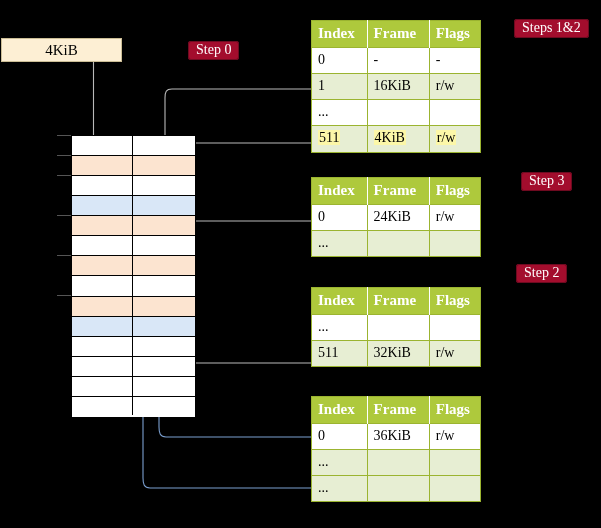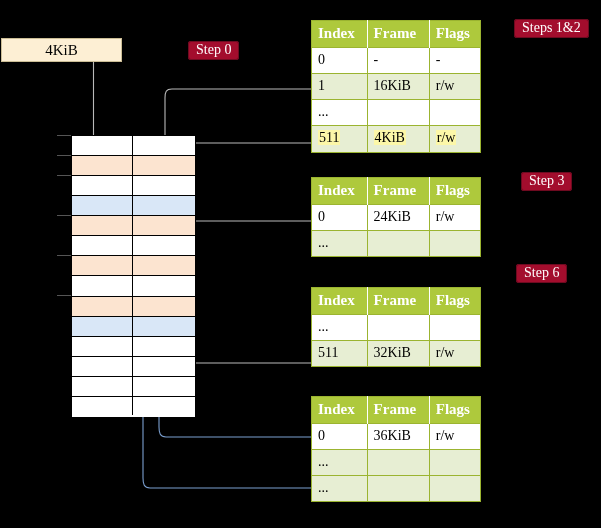--- a/index.html
+++ b/index.html
@@ -91,21 +91,21 @@
   <div class="badge" style="left:188px;top:41px;justify-content:center;">
       <span>Step 0</span>
     </div>
   <div class="badge" style="left:514px;top:19px;">
       <span>Steps 1&amp;2</span>
     </div>
   <div class="badge" style="left:521px;top:172px;">
       <span>Step 3</span>
     </div>
   <div class="badge" style="left:516px;top:264px;">
-      <span>Step 6</span>
+      <span>Step 2</span>
     </div>
 
   <div class="memcol" id="memcol" style="left:71px;top:135px;width:125px;height:281px;">
     <div class="vdiv" style="left:60px;"></div>
   <div class="memrow" style="height: 20.0714px; background: rgb(255, 255, 255);"></div>
       <div class="memrow" style="height: 20.0714px; background: rgb(252, 228, 208);"></div>
       <div class="memrow" style="height: 20.0714px; background: rgb(255, 255, 255);"></div>
       <div class="memrow" style="height: 20.0714px; background: rgb(217, 231, 247);"></div>
       <div class="memrow" style="height: 20.0714px; background: rgb(252, 228, 208);"></div>
       <div class="memrow" style="height: 20.0714px; background: rgb(255, 255, 255);"></div>

